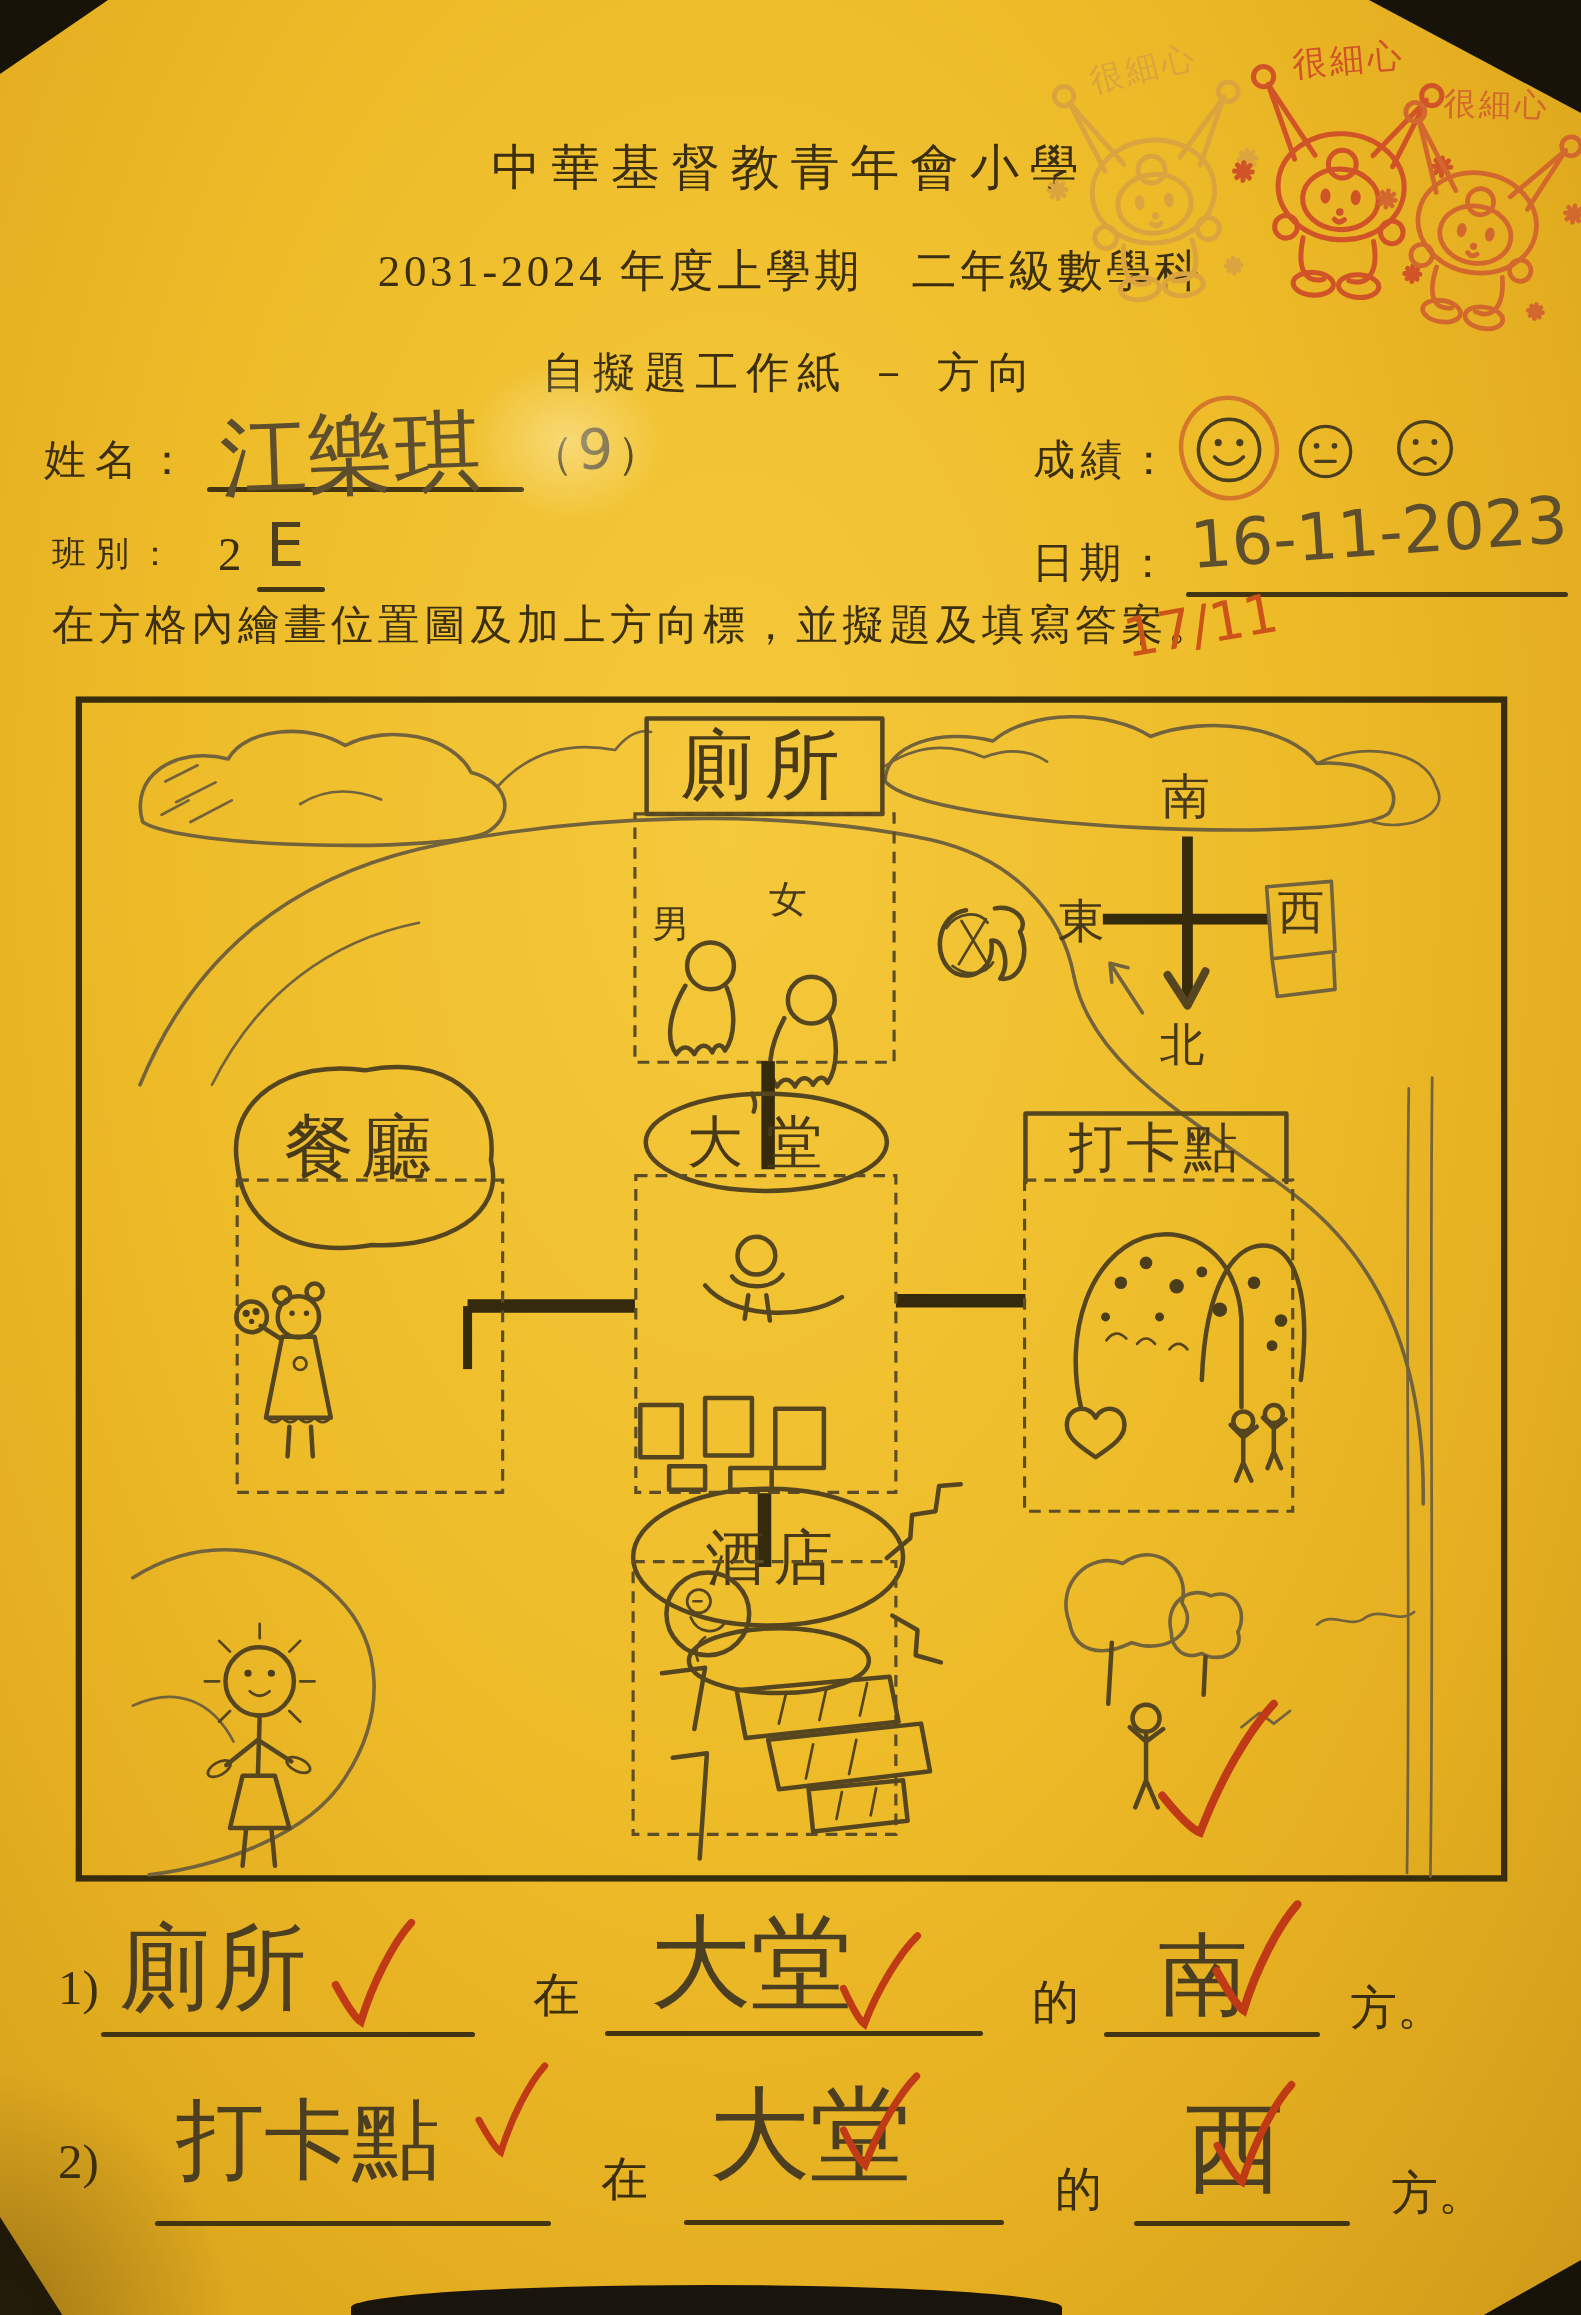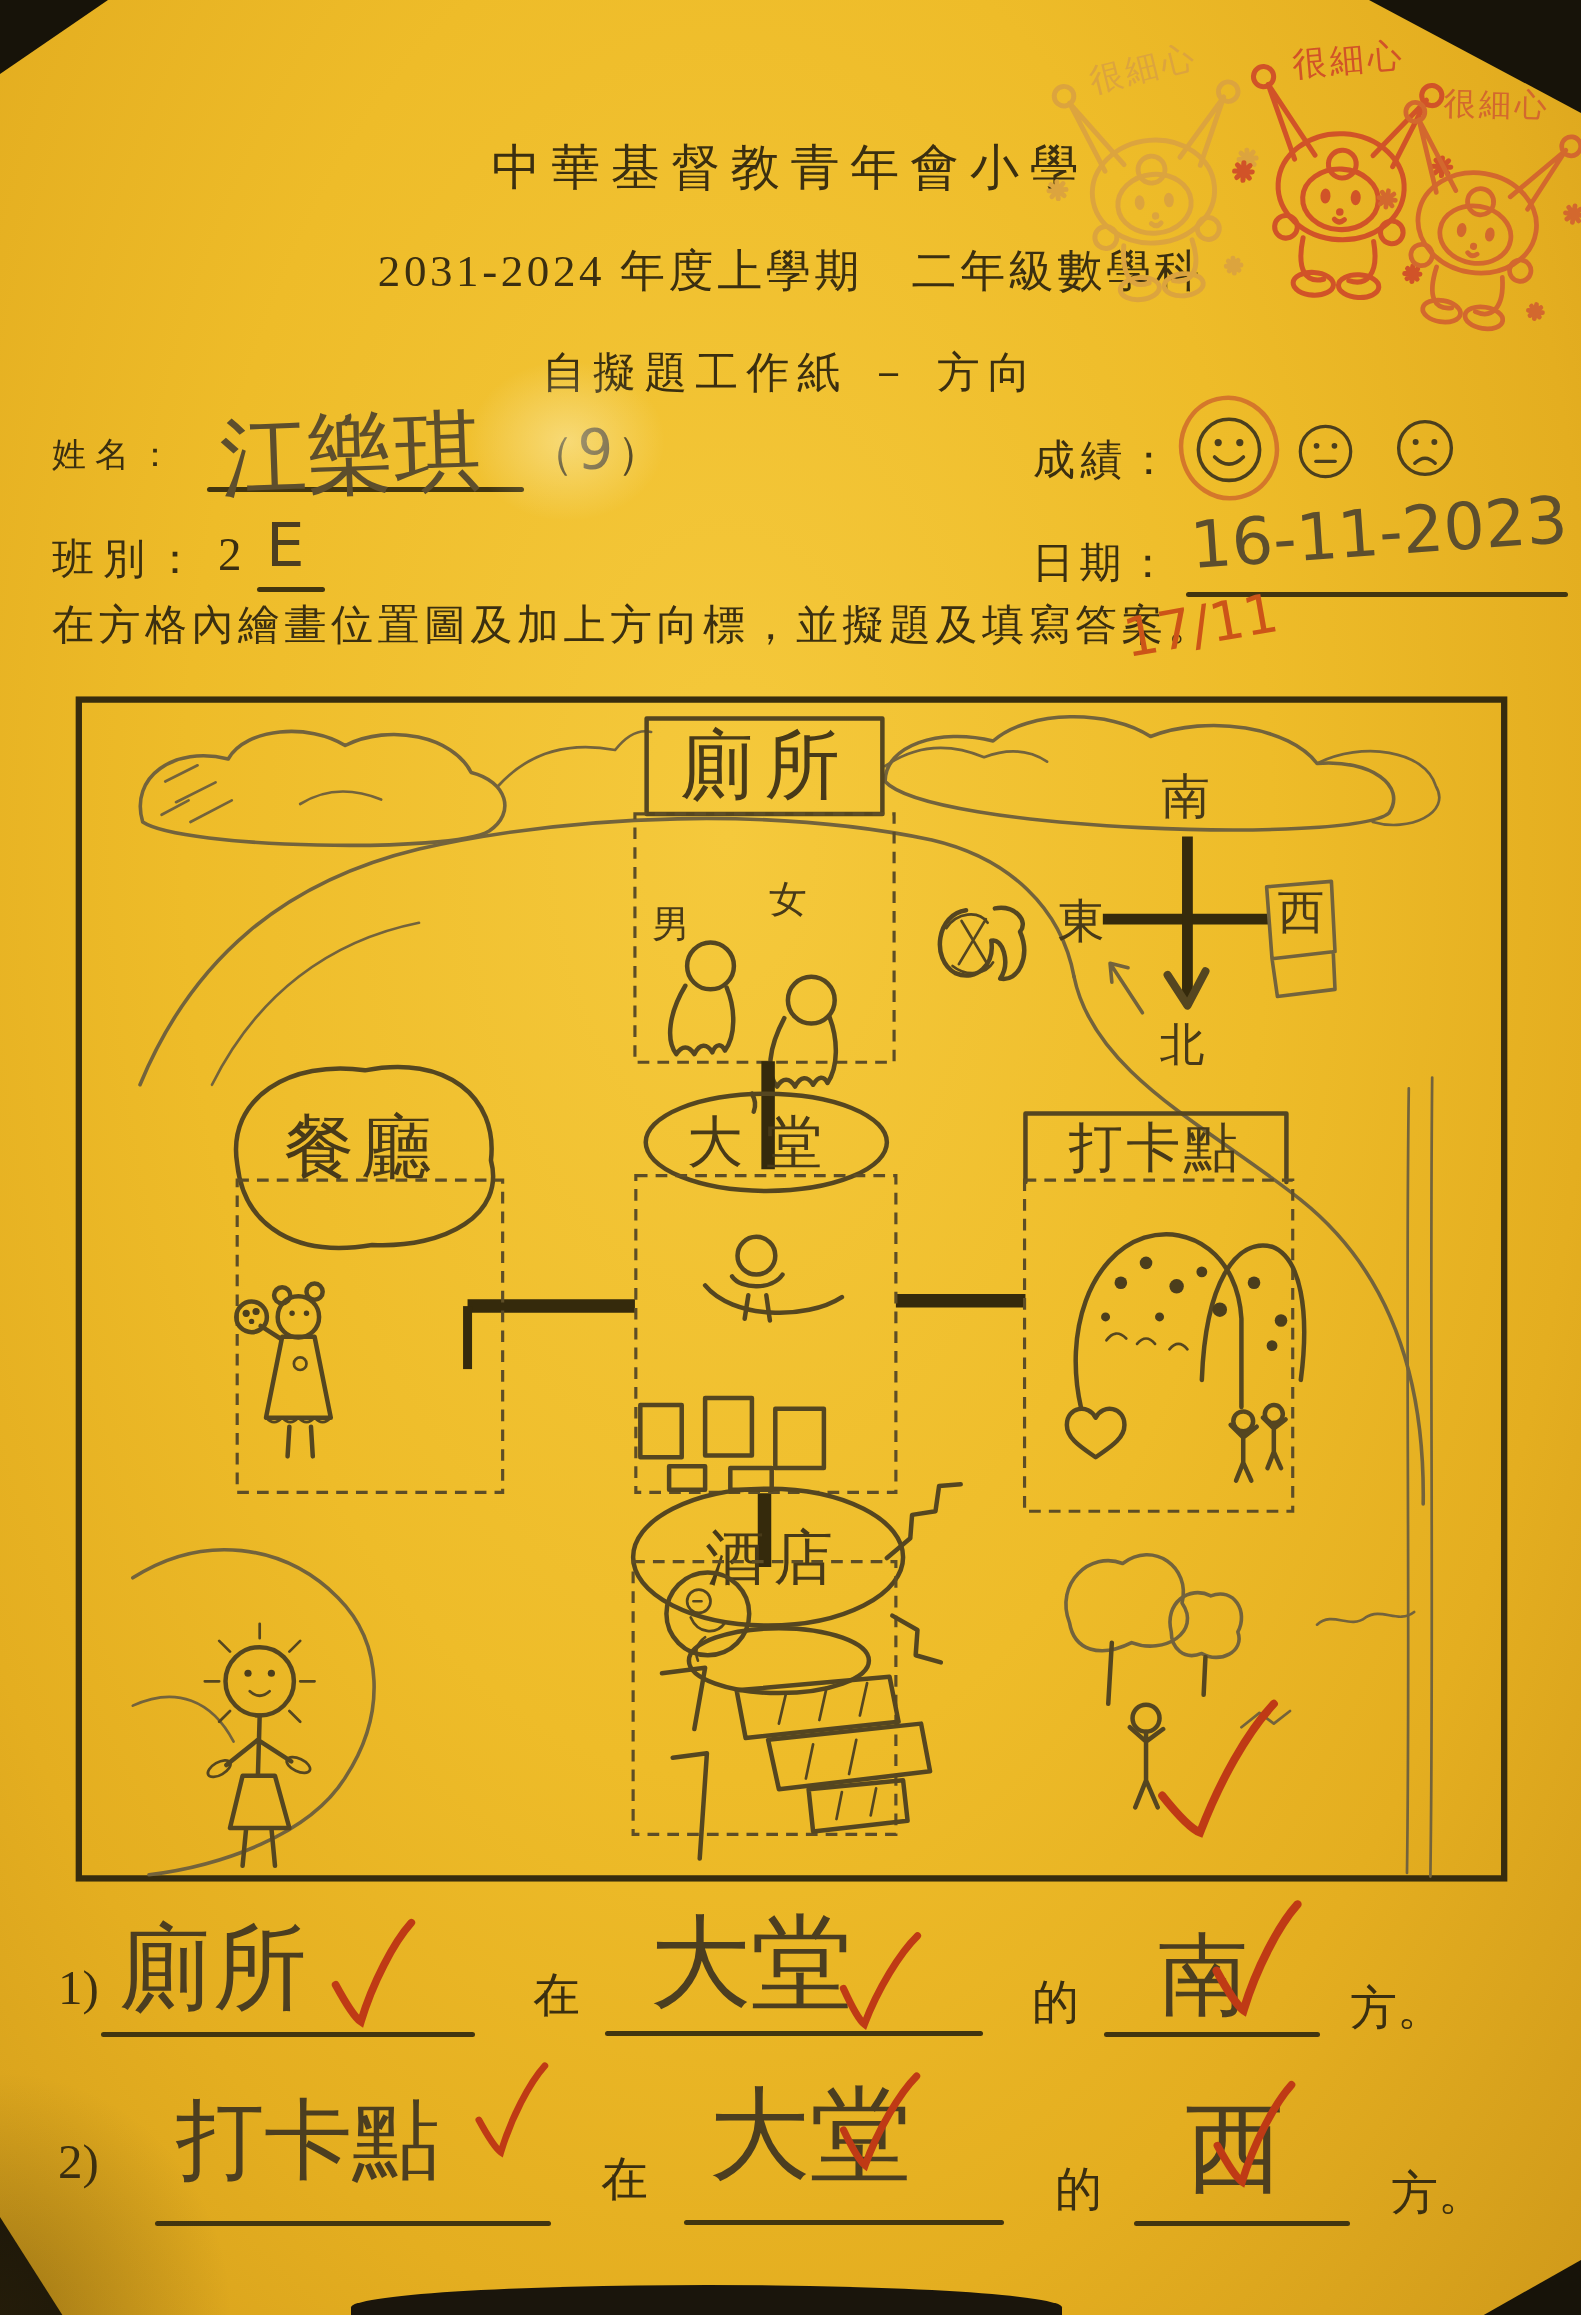--- a/index.html
+++ b/index.html
@@ -86,21 +86,21 @@
   </svg>
   <svg class="stamp" style="left:1231px;top:38px;color:#d15328;transform:rotate(3deg)" width="227" height="265" viewBox="0 0 180 210">
     <use href="#kuromi"></use>
     <text class="stamp-txt" x="90" y="26" transform="rotate(-8 90 26)">很細心</text>
   </svg>
   <svg class="stamp" style="left:1375px;top:83px;color:#d3682e;transform:rotate(9deg)" width="214" height="250" viewBox="0 0 180 210">
     <use href="#kuromi"></use>
     <text class="stamp-txt" x="90" y="26" transform="rotate(-8 90 26)">很細心</text>
   </svg>
 
-  <div class="print" style="left:52px;top:432px;font-size:34px;letter-spacing:9px">姓名：</div>
+  <div class="print" style="left:44px;top:432px;font-size:42px;letter-spacing:9px">姓名：</div>
   <div class="ul" style="left:207px;top:487px;width:317px"></div>
   <div class="hand" style="left:220px;top:396px;font-size:87px;transform:rotate(-2deg)">江樂琪</div>
   <div style="position:absolute;left:529px;top:416px">
     <span class="print" style="position:static;font-size:45px">（</span>
     <span class="hand" style="position:static;font-size:56px">9</span>
     <span class="print" style="position:static;font-size:45px">）</span>
   </div>
 
   <div class="print" style="left:1033px;top:432px;font-size:42px;letter-spacing:5.4px">成績：</div>
   <svg class="face" style="left:1175px;top:394px" width="108" height="108" viewBox="0 0 120 120">
@@ -116,21 +116,21 @@
       <circle cx="51" cy="33" r="3.5" fill="#4c3f1d"></circle>
     <path d="M28,52 h24" stroke="#4c3f1d" stroke-width="4" stroke-linecap="round"></path>
   </svg>
   <svg class="face" style="left:1391px;top:414px" width="68" height="68" viewBox="0 0 80 80">
     <circle cx="40" cy="40" r="31" stroke="#4c3f1d" stroke-width="4" fill="none"></circle>
     <circle cx="29" cy="33" r="3.5" fill="#4c3f1d"></circle>
       <circle cx="51" cy="33" r="3.5" fill="#4c3f1d"></circle>
     <path d="M28,58 q12,-12 24,0" stroke="#4c3f1d" stroke-width="4" fill="none" stroke-linecap="round"></path>
   </svg>
 
-  <div class="print" style="left:52px;top:531px;font-size:42px;letter-spacing:9px">班別：</div>
+  <div class="print" style="left:52px;top:531px;font-size:34px;letter-spacing:9px">班別：</div>
   <div class="print" style="left:218px;top:527px;font-size:47px">2</div>
   <div class="hand dark" style="left:266px;top:509px;font-size:61px">E</div>
   <div class="ul" style="left:257px;top:587px;width:68px"></div>
 
   <div class="print" style="left:1032px;top:535px;font-size:42px;letter-spacing:5.4px">日期：</div>
   <div class="ul" style="left:1186px;top:592px;width:382px"></div>
   <div class="hand" style="left:1190px;top:495px;font-size:65px;transform:rotate(-4deg)">16-11-2023</div>
 
   <div class="print" style="left:52px;top:597px;font-size:42px;letter-spacing:4.5px">在方格內繪畫位置圖及加上方向標，並擬題及填寫答案。</div>
   <div class="hand red" style="left:1123px;top:594px;font-size:54px;transform:rotate(-10deg)">17/11</div>

